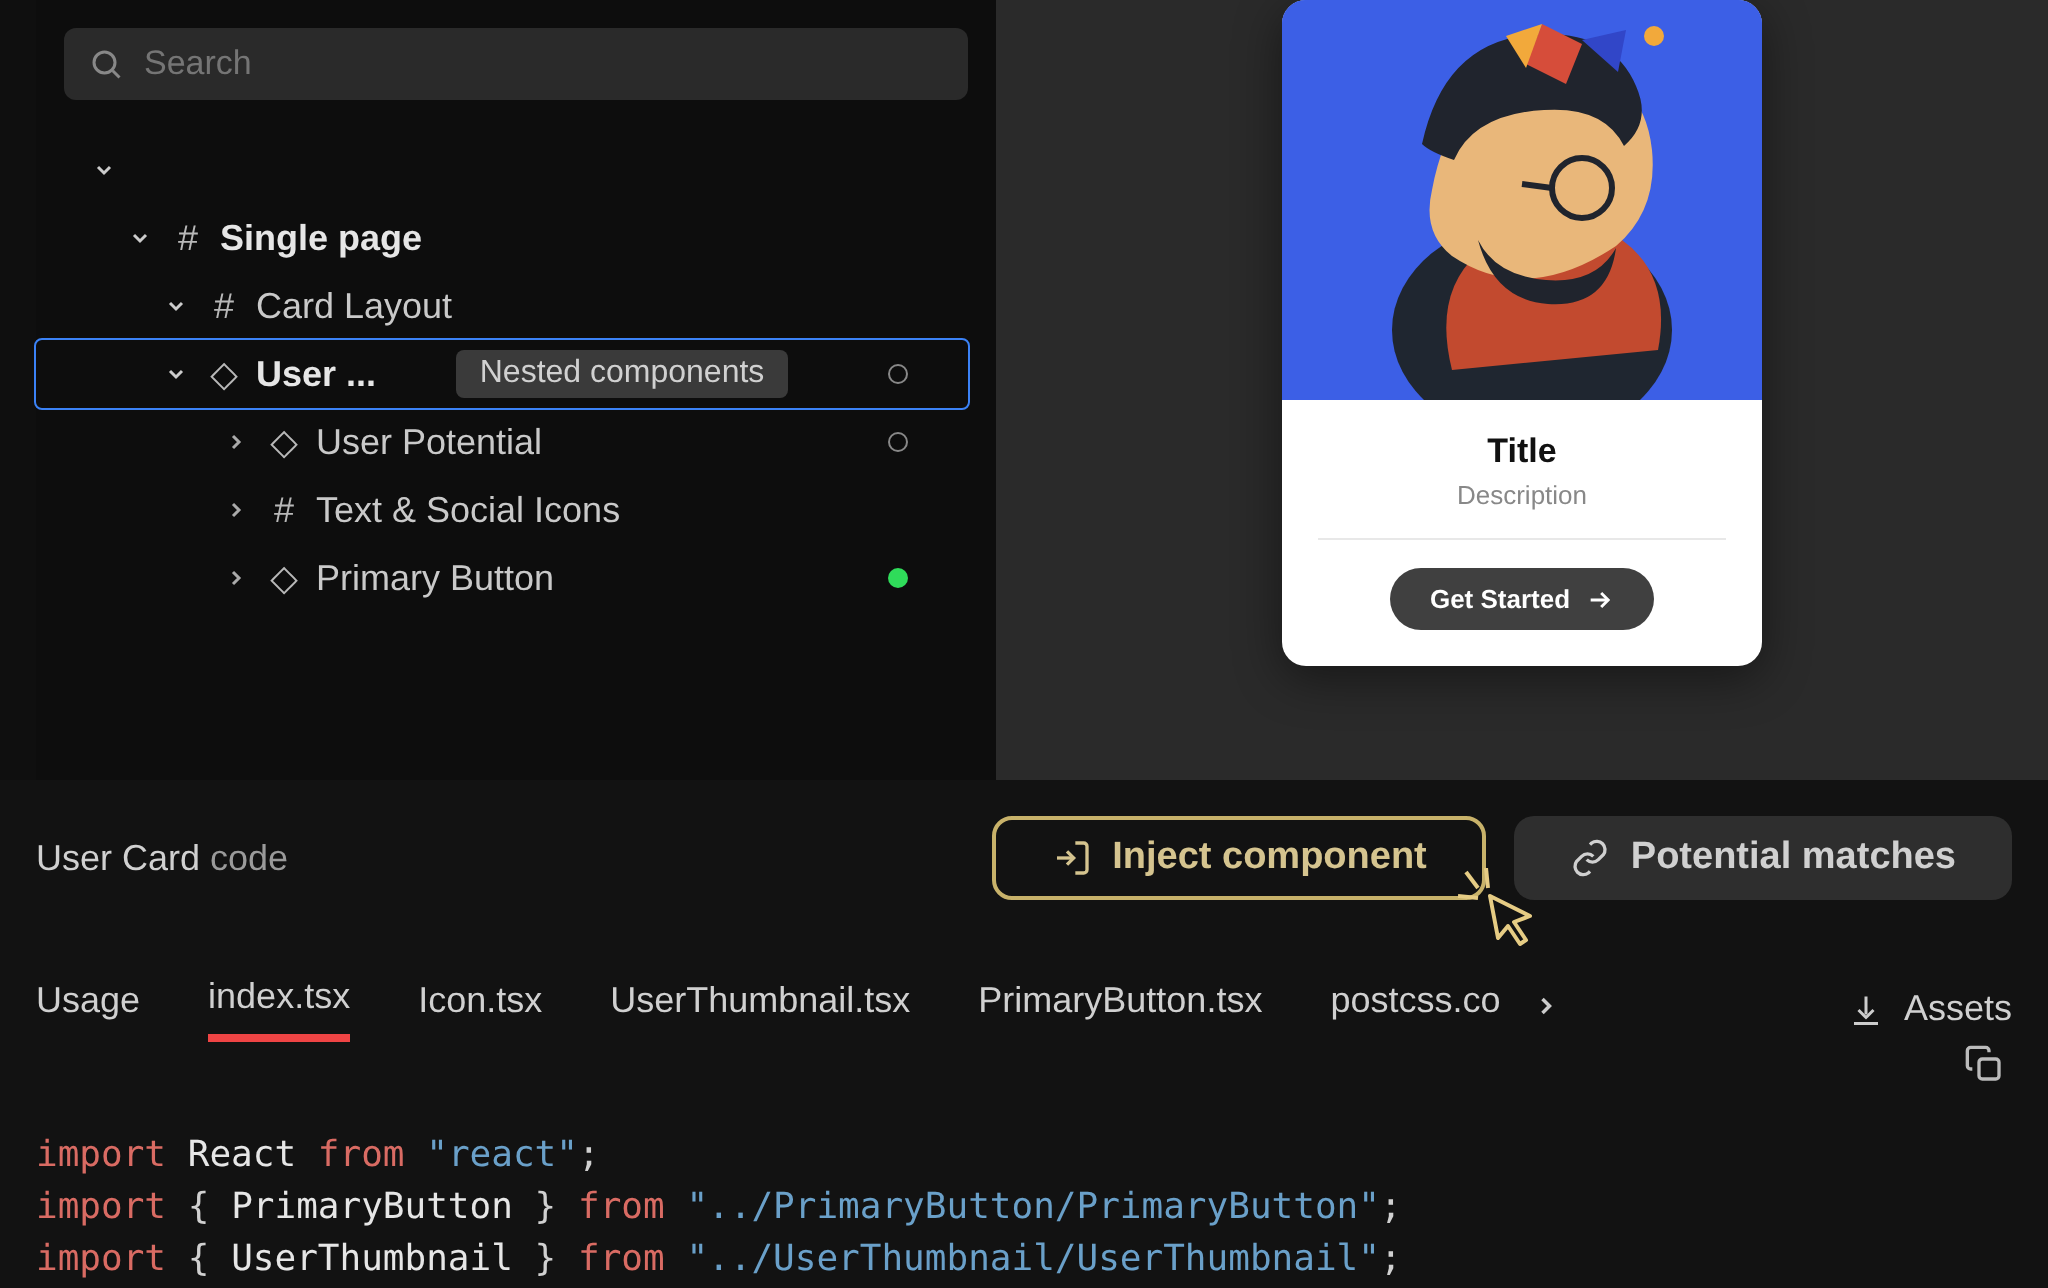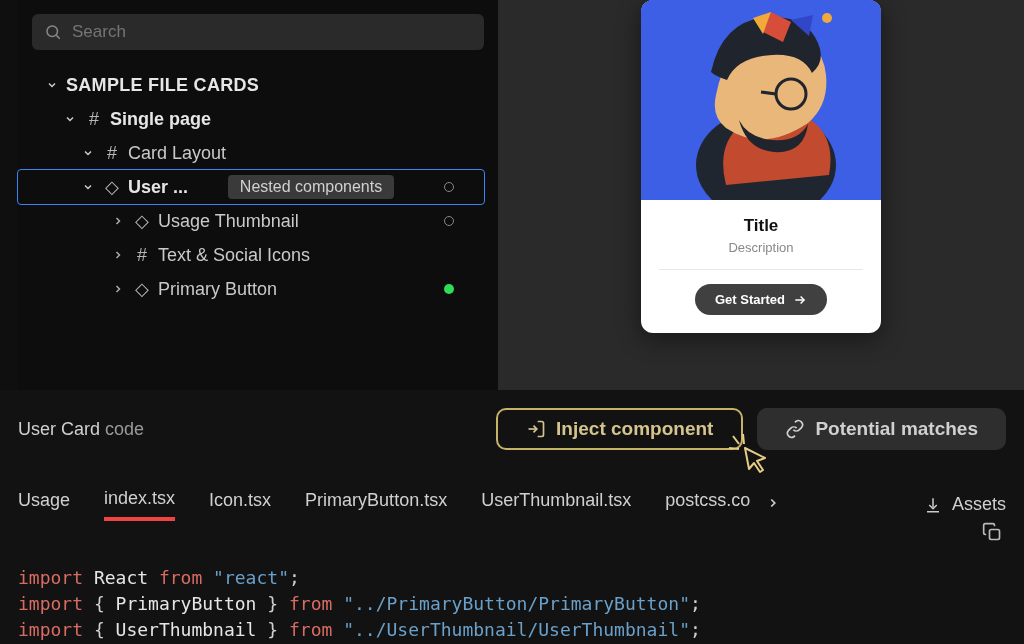--- a/index.html
+++ b/index.html
@@ -82,21 +82,20 @@
       <input placeholder="Search" style="">
     </div>
 
     <div class="tree">
       <div class="tree-row indent-1">
         <span class="chev">
             <svg width="12" height="12" viewBox="0 0 24 24" fill="none" stroke="#ccc" stroke-width="3">
               <polyline points="6 9 12 15 18 9"></polyline>
             </svg>
           </span>
-        <span class="tree-header">SAMPLE FILE CARDS</span>
       </div>
 
       <div class="tree-row indent-2">
         <span class="chev">
             <svg width="12" height="12" viewBox="0 0 24 24" fill="none" stroke="#ccc" stroke-width="3">
               <polyline points="6 9 12 15 18 9"></polyline>
             </svg>
           </span>
         <span class="glyph">#</span>
         <span class="bold">Single page</span>
@@ -124,21 +123,21 @@
         <span class="status-dot dot-outline"></span>
       </div>
 
       <div class="tree-row indent-4" style="padding-left:78px">
         <span class="chev">
             <svg width="12" height="12" viewBox="0 0 24 24" fill="none" stroke="#aaa" stroke-width="3">
               <polyline points="9 6 15 12 9 18"></polyline>
             </svg>
           </span>
         <span class="glyph">◇</span>
-        <span>Usage Thumbnail</span>
+        <span>User Potential</span>
         <span class="status-dot dot-outline"></span>
       </div>
 
       <div class="tree-row indent-4" style="padding-left:78px">
         <span class="chev">
             <svg width="12" height="12" viewBox="0 0 24 24" fill="none" stroke="#aaa" stroke-width="3">
               <polyline points="9 6 15 12 9 18"></polyline>
             </svg>
           </span>
         <span class="glyph">#</span>
@@ -219,22 +218,22 @@
           </svg>
         <span>Potential matches</span>
       </button>
     </div>
   </div>
 
   <div class="tabs">
     <span class="tab">Usage</span>
     <span class="tab active">index.tsx</span>
     <span class="tab">Icon.tsx</span>
+    <span class="tab">UserThumbnail.tsx</span>
     <span class="tab">PrimaryButton.tsx</span>
-    <span class="tab">UserThumbnail.tsx</span>
     <span class="tab">postcss.co</span>
     <span class="chev-r"><svg width="14" height="14" viewBox="0 0 24 24" fill="none" stroke="#ccc" stroke-width="3">
           <polyline points="9 6 15 12 9 18"></polyline>
         </svg></span>
     <span class="assets">
       <svg width="18" height="18" viewBox="0 0 24 24" fill="none" stroke="#ccc" stroke-width="2">
           <path d="M12 3v12"></path>
           <polyline points="7 12 12 17 17 12"></polyline>
           <path d="M4 21h16"></path>
         </svg>

